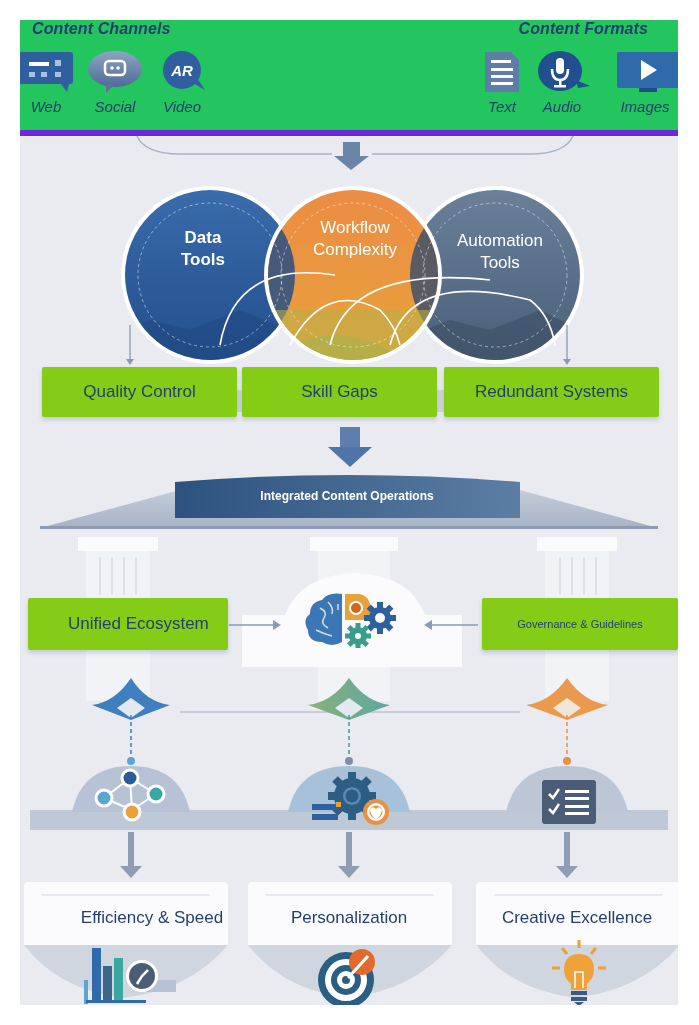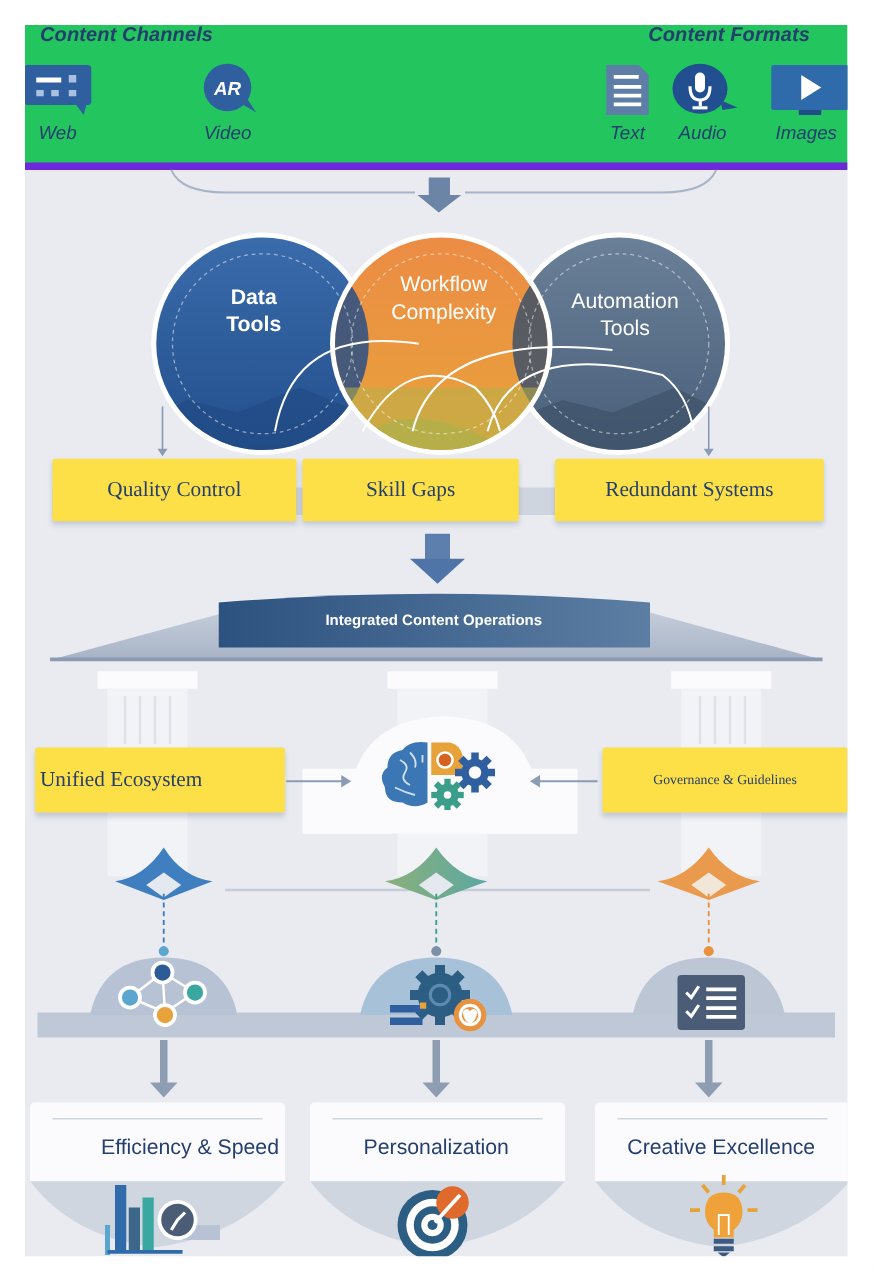--- a/index.html
+++ b/index.html
@@ -4,21 +4,21 @@
 <style>
   html,body{margin:0;padding:0;background:#ffffff;}
   body{width:699px;height:1025px;position:relative;overflow:hidden;font-family:"Liberation Sans","DejaVu Sans",sans-serif;}
   .canvas{position:absolute;left:20px;top:20px;width:658px;height:985px;background:#e9ebf0;overflow:hidden;}
   .header-panel{position:absolute;left:0;top:0;width:658px;height:110px;background:#22c55e;border-bottom:6px solid #6d28d9;font-style:italic;}
   .section-title{position:absolute;top:0;font-size:16px;font-weight:bold;color:#243f6e;letter-spacing:0.1px;}
   .icon-item{position:absolute;top:30px;width:60px;text-align:center;}
   .icon-item svg{display:block;margin:0 auto;}
   .icon-label{display:block;font-size:15px;color:#243f6e;margin-top:4px;}
   .abs{position:absolute;}
-  .card{position:absolute;background:#fde047;box-shadow:0 3px 4px rgba(90,105,135,0.25);border-radius:2px;display:flex;align-items:center;justify-content:center;color:#243f6e;font-size:17px;font-family:Liberation Serif, serif;}
+  .card{position:absolute;background:#84cc16;box-shadow:0 3px 4px rgba(90,105,135,0.25);border-radius:2px;display:flex;align-items:center;justify-content:center;color:#243f6e;font-size:17px;}
   .roof-banner{position:absolute;left:155px;top:455px;width:344px;height:42px;display:flex;align-items:center;justify-content:center;color:#ffffff;font-weight:bold;font-size:12px;}
   .outcome-label{position:absolute;left:0;width:100%;text-align:center;color:#243f6e;font-size:17px;}
   .venn-label{position:absolute;color:#ffffff;font-weight:bold;font-size:17px;text-align:center;line-height:22px;}
 </style>
 </head>
 <body>
 
 <div class="canvas">
 
   <div class="header-panel">
@@ -31,20 +31,36 @@
         <polygon points="44,34 52,34 50,42" fill="#2f5f9e"></polygon>
         <rect x="12" y="12" width="20" height="4" fill="#fff"></rect>
         <rect x="38" y="10" width="6" height="6" fill="#a9c1e0"></rect>
         <rect x="12" y="22" width="6" height="5" fill="#a9c1e0"></rect>
         <rect x="24" y="22" width="6" height="5" fill="#a9c1e0"></rect>
         <rect x="38" y="22" width="6" height="5" fill="#a9c1e0"></rect>
       </svg>
       <span class="icon-label">Web</span>
     </div>
 
+    <div class="icon-item" style="left:65px;">
+      <svg width="58" height="44" viewBox="0 0 58 44">
+        <defs>
+            <linearGradient id="gs" x1="0" y1="0" x2="0" y2="1">
+              <stop offset="0" stop-color="#8ea4c4"></stop>
+              <stop offset="1" stop-color="#4f6b96"></stop>
+            </linearGradient>
+          </defs>
+        <ellipse cx="29" cy="19" rx="27" ry="18" fill="url(#gs)"></ellipse>
+        <polygon points="20,33 28,35 20,43" fill="#5a7399"></polygon>
+        <rect x="19" y="11" width="20" height="14" rx="4" fill="none" stroke="#fff" stroke-width="2.5"></rect>
+        <circle cx="26" cy="18" r="1.8" fill="#fff"></circle>
+          <circle cx="32" cy="18" r="1.8" fill="#fff"></circle>
+      </svg>
+      <span class="icon-label">Social</span>
+    </div>
 
     <div class="icon-item" style="left:132px;">
       <svg width="58" height="44" viewBox="0 0 58 44">
         <circle cx="29" cy="20" r="19" fill="#2f5f9e"></circle>
         <polygon points="40,33 52,40 44,28" fill="#2f5f9e"></polygon>
         <text x="29" y="26" text-anchor="middle" font-family="Liberation Sans, sans-serif" font-weight="bold" font-size="15" fill="#fff">AR</text>
       </svg>
       <span class="icon-label">Video</span>
     </div>
 
@@ -153,21 +169,21 @@
 
   <svg class="abs" style="left:0;top:305px;" width="658" height="45">
     <line x1="110" y1="0" x2="110" y2="36" stroke="#8a9bb4" stroke-width="1.3"></line>
     <polygon points="106,34 114,34 110,40" fill="#8a9bb4"></polygon>
     <line x1="547" y1="0" x2="547" y2="36" stroke="#8a9bb4" stroke-width="1.3"></line>
     <polygon points="543,34 551,34 547,40" fill="#8a9bb4"></polygon>
   </svg>
 
   <div class="abs" style="left:22px;top:370px;width:615px;height:22px;background:#cfd5df;"></div>
   <div class="card" style="left:22px;top:347px;width:195px;height:50px;">Quality Control</div>
-  <div class="card" style="left:222px;top:347px;width:173px;height:50px;">Skill Gaps</div>
+  <div class="card" style="left:222px;top:347px;width:195px;height:50px;">Skill Gaps</div>
   <div class="card" style="left:424px;top:347px;width:215px;height:50px;">Redundant Systems</div>
 
   <svg class="abs" style="left:305px;top:405px;" width="50" height="45">
     <rect x="15" y="2" width="20" height="22" fill="#5d7fae"></rect>
     <polygon points="3,22 47,22 25,42" fill="#4f74a8"></polygon>
   </svg>
 
   <svg class="abs" style="left:0;top:450px;" width="658" height="70">
     <defs>
       <linearGradient id="gRoof" x1="0" y1="0" x2="0" y2="1">
@@ -203,21 +219,21 @@
       <rect x="525" y="16" width="64" height="150" fill="#f2f3f7"></rect>
       <line x1="540" y1="22" x2="540" y2="60" stroke="#dde1e8" stroke-width="2"></line>
         <line x1="552" y1="22" x2="552" y2="60" stroke="#dde1e8" stroke-width="2"></line>
         <line x1="564" y1="22" x2="564" y2="60" stroke="#dde1e8" stroke-width="2"></line>
         <line x1="576" y1="22" x2="576" y2="60" stroke="#dde1e8" stroke-width="2"></line>
     </g>
 
     <path d="M222 80 H265 Q280 40 335 38 Q390 40 405 80 H442 V132 H222Z" fill="#fbfbfd"></path>
   </svg>
 
-  <div class="card" style="left:8px;top:578px;width:200px;height:52px;justify-content:flex-start;padding-left:4px;box-sizing:border-box;">Unified Ecosystem</div>
+  <div class="card" style="left:8px;top:578px;width:200px;height:52px;justify-content:flex-start;padding-left:40px;box-sizing:border-box;">Unified Ecosystem</div>
   <div class="card" style="left:462px;top:578px;width:196px;height:52px;font-size:11px;">Governance &amp; Guidelines</div>
 
   <svg class="abs" style="left:205px;top:595px;" width="60" height="20">
     <line x1="4" y1="10" x2="50" y2="10" stroke="#8a9bb4" stroke-width="1.5"></line>
     <polygon points="48,5 56,10 48,15" fill="#8a9bb4"></polygon>
   </svg>
   <svg class="abs" style="left:400px;top:595px;" width="62" height="20">
     <line x1="10" y1="10" x2="58" y2="10" stroke="#8a9bb4" stroke-width="1.5"></line>
     <polygon points="12,5 4,10 12,15" fill="#8a9bb4"></polygon>
   </svg>

